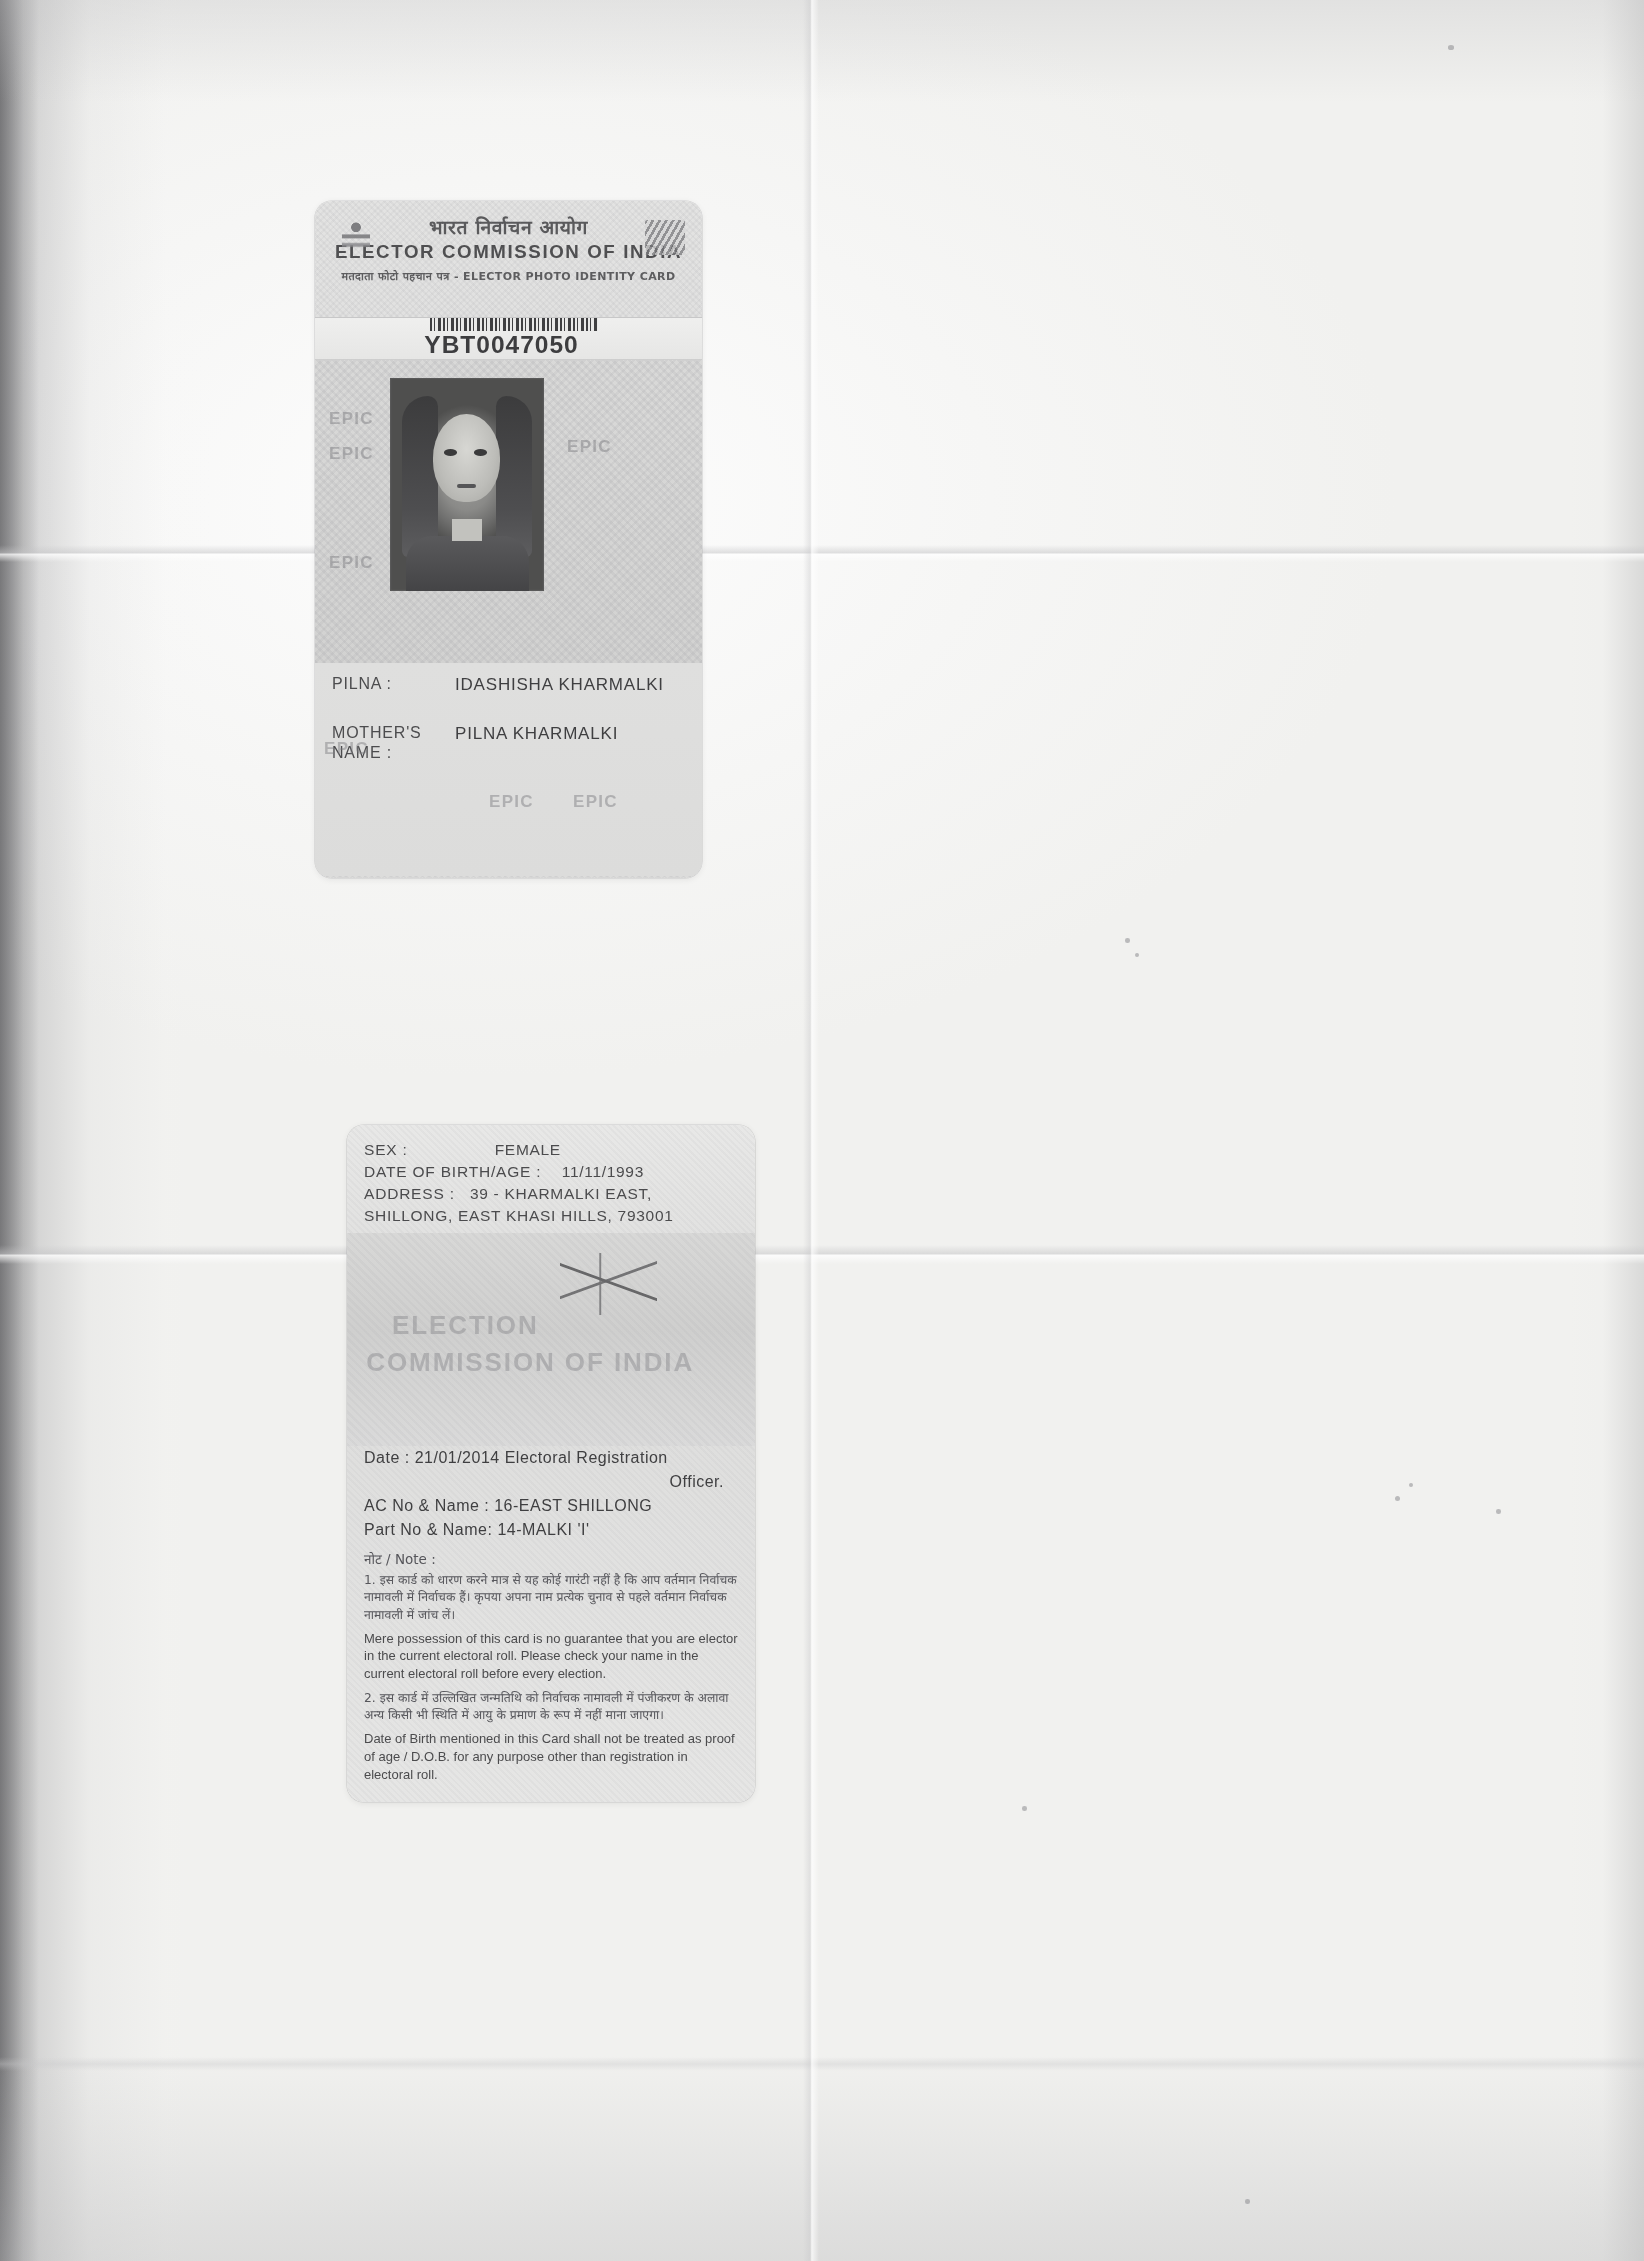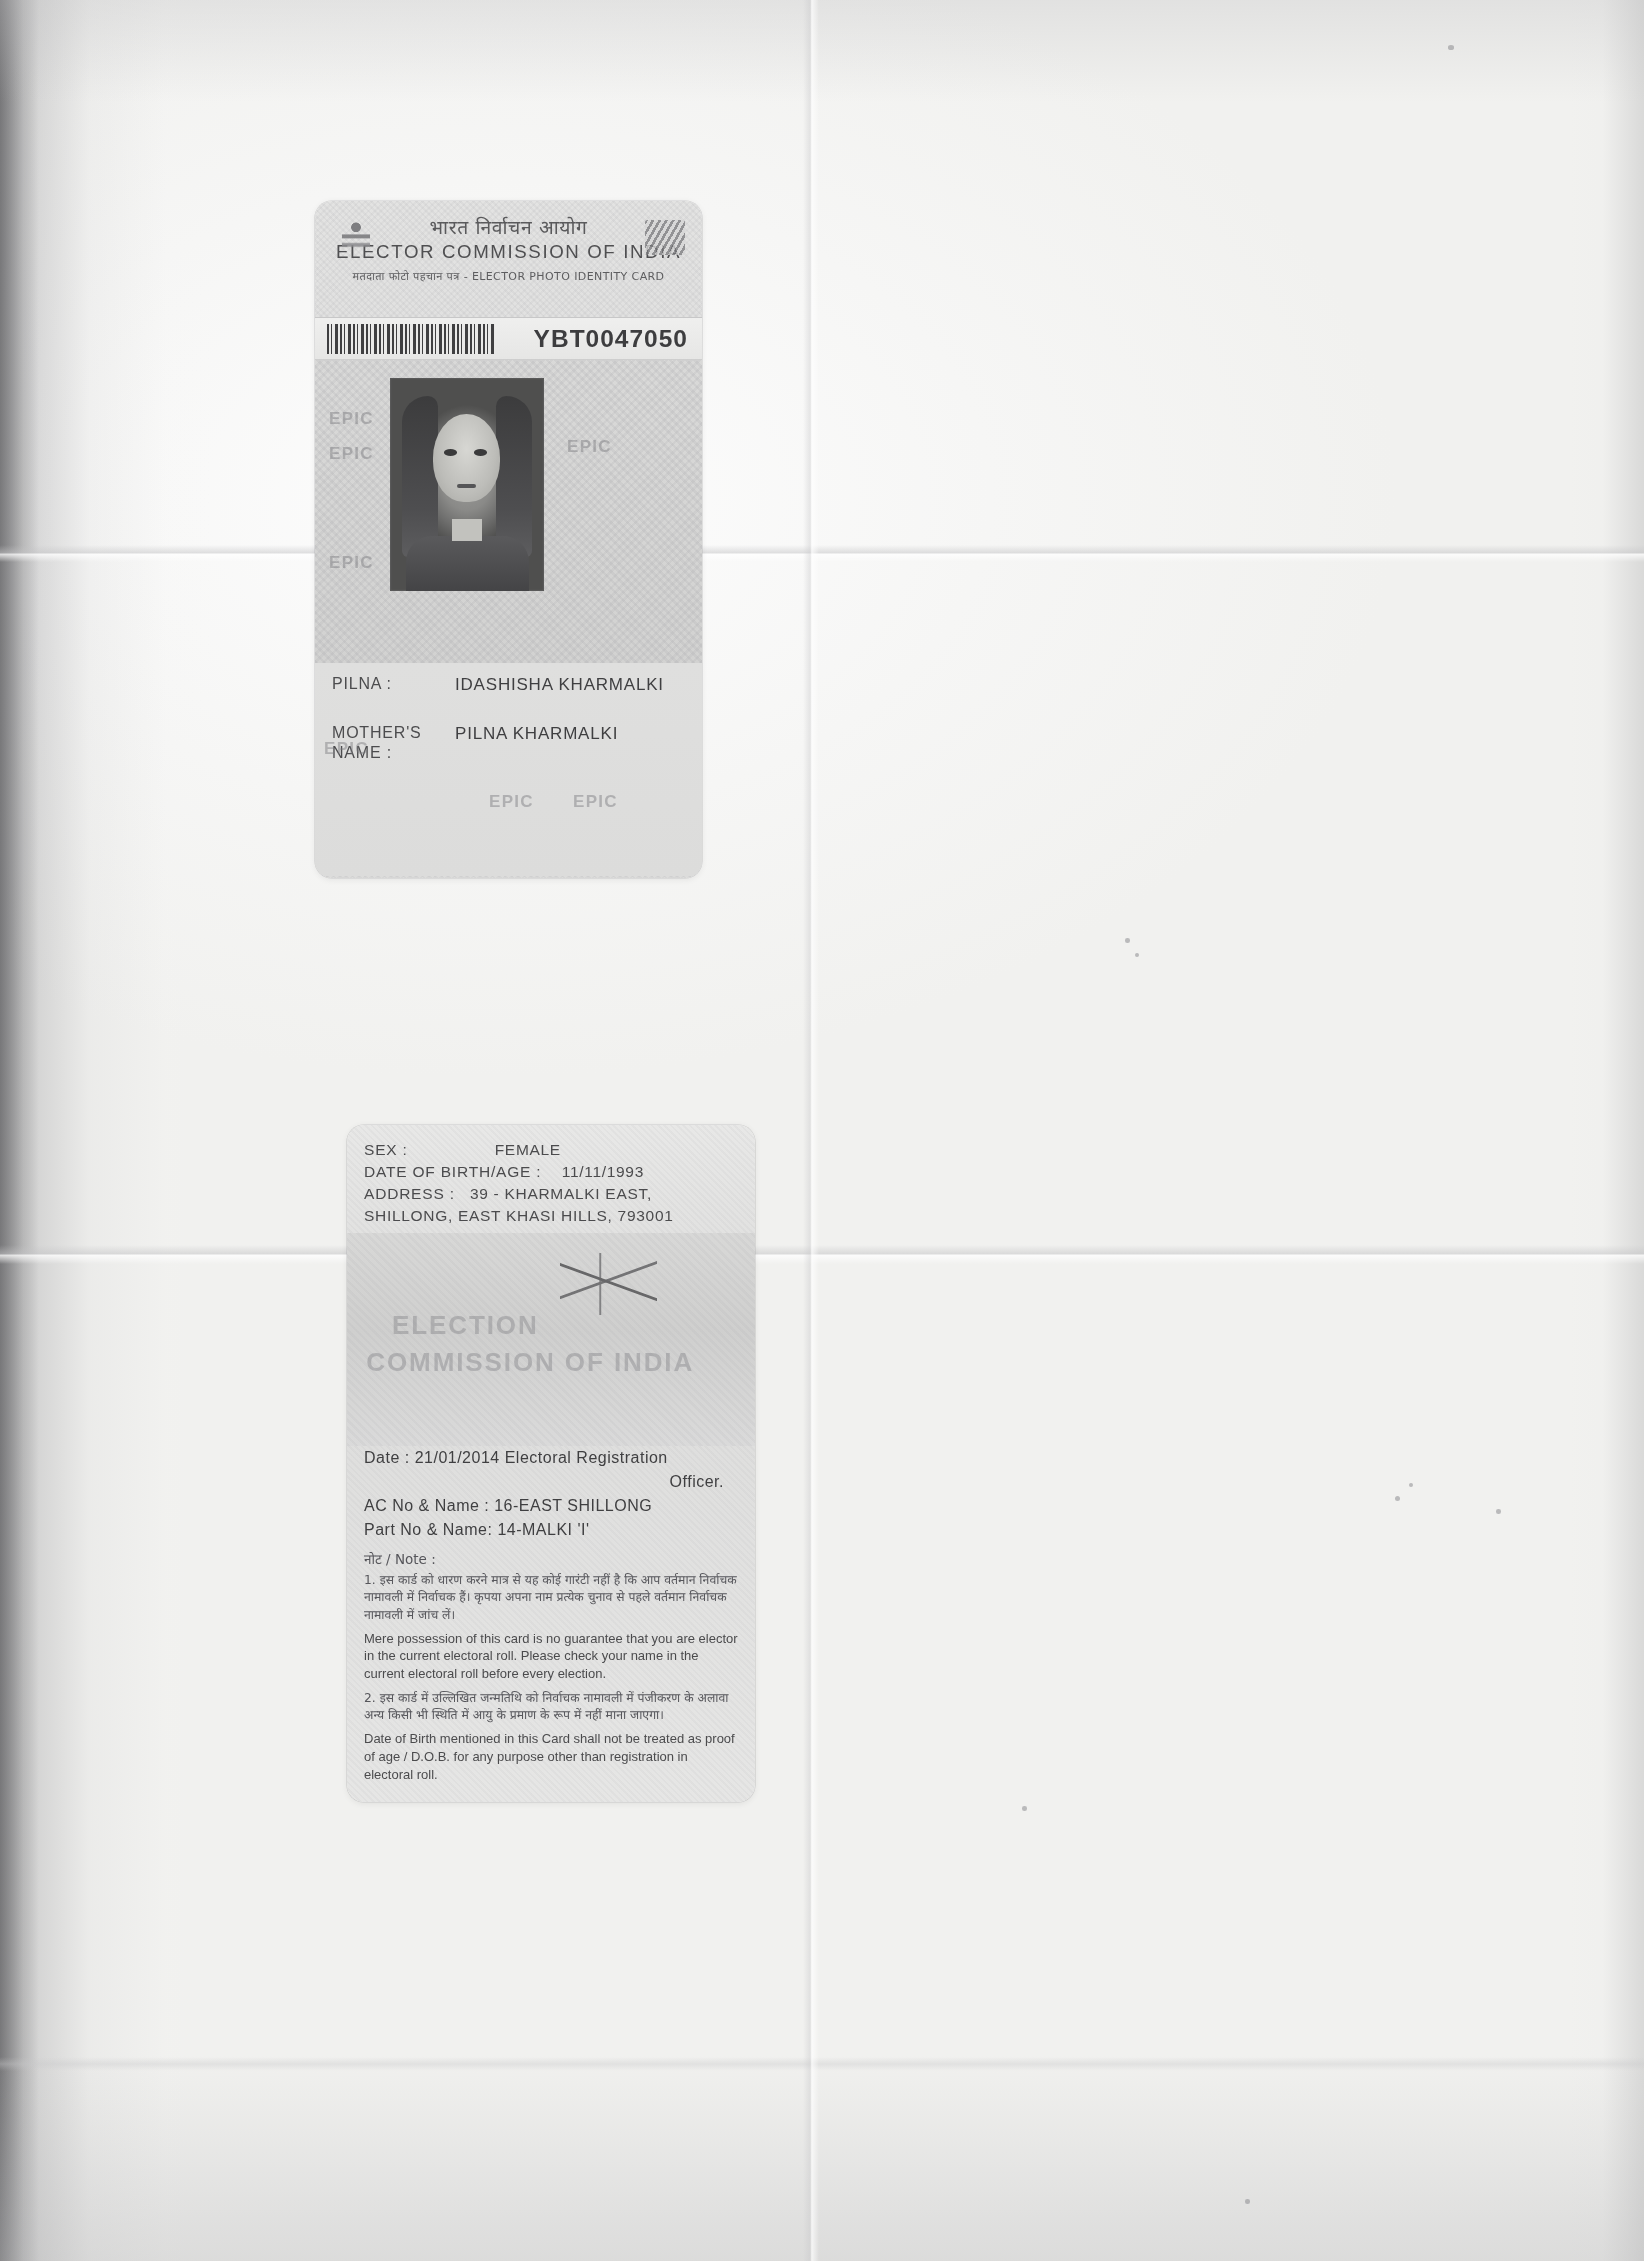--- a/index.html
+++ b/index.html
@@ -91,20 +91,21 @@
                   repeating-linear-gradient(45deg, rgba(170,170,174,0.10) 0 1.9px, rgba(255,255,255,0) 1.9px 4.5px),
                   linear-gradient(180deg, #e8e8e7 0%, #dcdcdb 30%, #e1e1e0 65%, #e6e6e5 100%); }
 
   
   .ecI-header {
     position: relative;
     height: 115px;
     padding: 9px 11.6px 0 11.6px;
     box-sizing: border-box;
     text-align: center;
+    font-weight: bold;
   }
   .emblem {
     position: absolute;
     left: 27px; top: 17px;
     width: 28px; height: 39px;
     background:
       radial-gradient(circle at 50% 24%, #6d6d70 0 4.5px, rgba(255,255,255,0) 5.2px),
       linear-gradient(180deg, rgba(255,255,255,0) 40%, #77777a 44%, #77777a 50%, rgba(255,255,255,0) 54%),
       linear-gradient(180deg, rgba(255,255,255,0) 62%, #8a8a8d 66%, #8a8a8d 72%, rgba(255,255,255,0) 76%);
     opacity: .85;
@@ -139,20 +140,21 @@
   }
   .barcode-row {
     position: relative;
     height: 41px;
     margin: 1.3px 0 0 0;
     background: linear-gradient(180deg, #efefee 0%, #e6e6e5 100%);
     border-top: 0.6px solid rgba(130,130,132,0.30);
     border-bottom: 0.6px solid rgba(130,130,132,0.30);
     display: flex;
     align-items: center;
+    flex-direction: column;
   }
   .barcode {
     width: 168px; height: 30px;
     margin-left: 11.6px;
     background: repeating-linear-gradient(90deg,
       #3f3f41 0 1.9px, #e9e9e8 1.9px 3.9px,
       #3f3f41 3.9px 5.2px, #e9e9e8 5.2px 8.4px,
       #3f3f41 8.4px 11px, #e9e9e8 11px 13px);
   }
   .epic-no {

